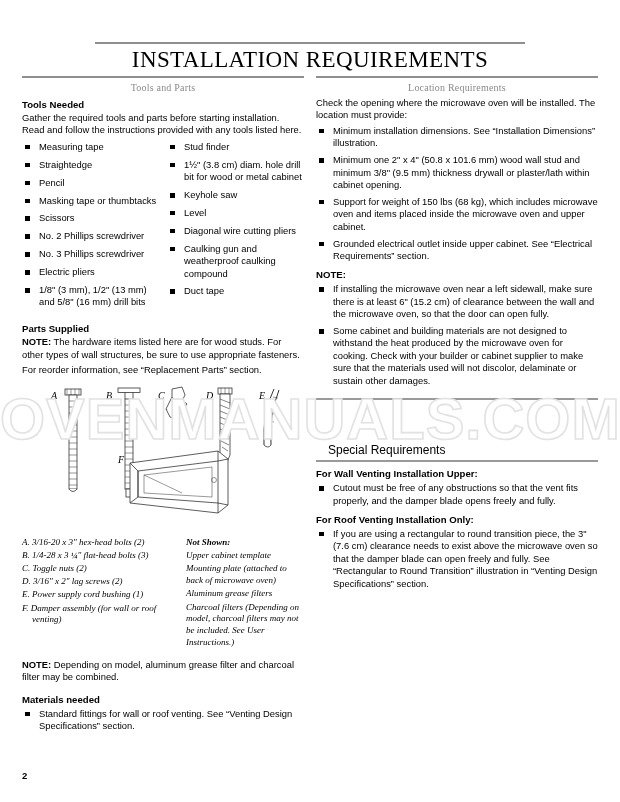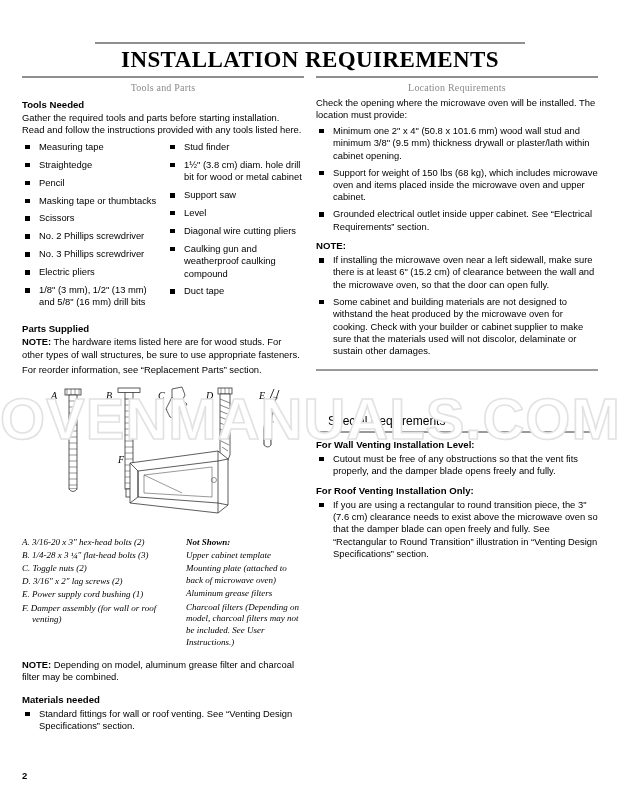--- a/index.html
+++ b/index.html
@@ -46,21 +46,21 @@
     height: 2px;
     background: #8f8f8f;
   }
   .doc-title {
     position: absolute;
     left: 0;
     top: 47px;
     width: 620px;
     text-align: center;
     font-family: "Liberation Serif", serif;
-    font-weight: bold;
+    font-weight: normal;
     font-size: 23px;
     letter-spacing: 0.4px;
     color: #000;
   }
 
   
   .col {
     position: absolute;
     top: 76px;
     width: 282px;
@@ -216,21 +216,21 @@
         <li>Masking tape or thumbtacks</li>
         <li>Scissors</li>
         <li>No. 2 Phillips screwdriver</li>
         <li>No. 3 Phillips screwdriver</li>
         <li>Electric pliers</li>
         <li>1/8" (3 mm), 1/2" (13 mm) and 5/8" (16 mm) drill bits</li>
       </ul>
       <ul class="blist">
         <li>Stud finder</li>
         <li>1½" (3.8 cm) diam. hole drill bit for wood or metal cabinet</li>
-        <li>Support saw</li>
+        <li>Keyhole saw</li>
         <li>Level</li>
         <li>Diagonal wire cutting pliers</li>
         <li>Caulking gun and weatherproof caulking compound</li>
         <li>Duct tape</li>
       </ul>
     </div>
 
     <h3 class="sub">Parts Supplied</h3>
     <p class="body"><b>NOTE:</b><span> The hardware items listed here are for wood studs. For other types of wall structures, be sure to use appropriate fasteners.</span></p>
     <p class="body">For reorder information, see “Replacement Parts” section.</p>
@@ -330,38 +330,39 @@
     </ul>
   </div>
 
   <div class="col col-right">
     <div class="sec-rule"></div>
     <div class="sec-head">Location Requirements</div>
 
     <p class="body">Check the opening where the microwave oven will be installed. The location must provide:</p>
 
     <ul class="blist">
+      <li>Minimum installation dimensions. See “Installation Dimensions” illustration.</li>
       <li>Minimum one 2" x 4" (50.8 x 101.6 mm) wood wall stud and minimum 3/8" (9.5 mm) thickness drywall or plaster/lath within cabinet opening.</li>
       <li>Support for weight of 150 lbs (68 kg), which includes microwave oven and items placed inside the microwave oven and upper cabinet.</li>
       <li>Grounded electrical outlet inside upper cabinet. See “Electrical Requirements” section.</li>
     </ul>
 
     <h3 class="sub">NOTE:</h3>
     <ul class="blist">
       <li>If installing the microwave oven near a left sidewall, make sure there is at least 6" (15.2 cm) of clearance between the wall and the microwave oven, so that the door can open fully.</li>
       <li>Some cabinet and building materials are not designed to withstand the heat produced by the microwave oven for cooking. Check with your builder or cabinet supplier to make sure that the materials used will not discolor, delaminate or sustain other damages.</li>
     </ul>
 
     <div class="special-band">
       <div class="rule"></div>
       <div class="label">Special Requirements</div>
       <div class="rule"></div>
     </div>
 
-    <h3 class="sub first">For Wall Venting Installation Level:</h3>
+    <h3 class="sub first">For Wall Venting Installation Upper:</h3>
     <ul class="blist">
       <li>Cutout must be free of any obstructions so that the vent fits properly, and the damper blade opens freely and fully.</li>
     </ul>
 
     <h3 class="sub">For Roof Venting Installation Only:</h3>
     <ul class="blist">
       <li>If you are using a rectangular to round transition piece, the 3" (7.6 cm) clearance needs to exist above the microwave oven so that the damper blade can open freely and fully. See “Rectangular to Round Transition” illustration in “Venting Design Specifications” section.</li>
     </ul>
   </div>
 

